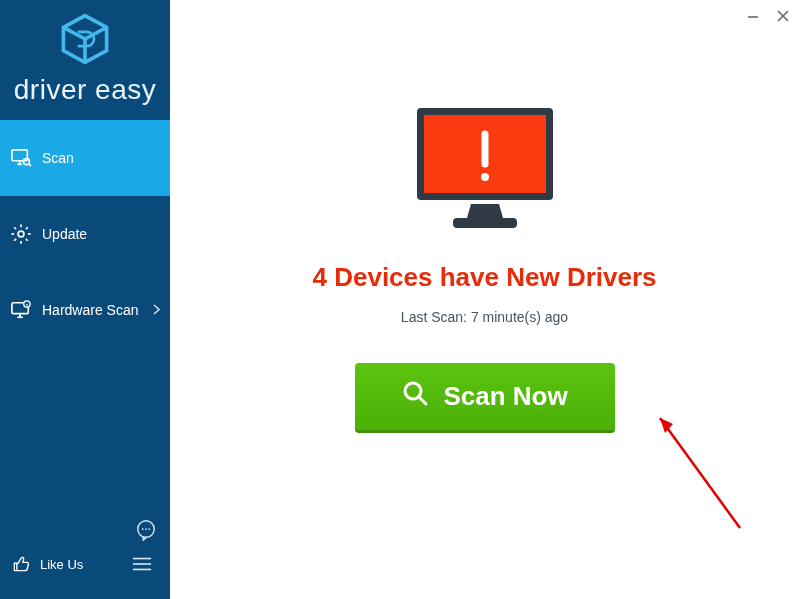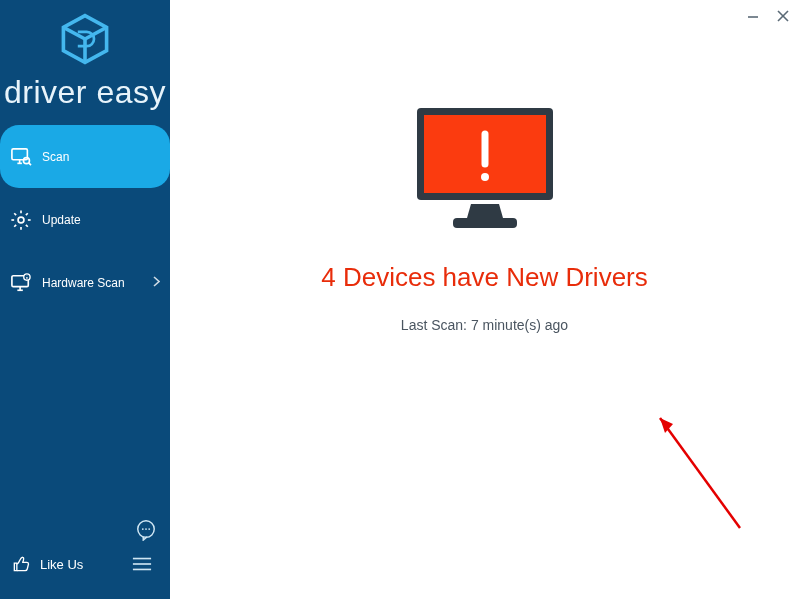--- a/index.html
+++ b/index.html
@@ -24,44 +24,43 @@
     flex-shrink: 0;
   }
   .logo-area {
     padding: 12px 0 14px 0;
     text-align: center;
   }
   .logo-hex {
     margin: 0 auto 4px auto;
   }
   .logo-text {
-    font-size: 32px;
+    font-size: 28px;
     font-weight: 300;
     color: #e8f4fb;
     letter-spacing: 0.5px;
   }
   .version-text {
     font-size: 13px;
     color: #6fb8e0;
     margin-top: 2px;
     font-weight: 500;
   }
   .nav {
     display: flex;
     flex-direction: column;
   }
   .nav-item {
     display: flex;
     align-items: center;
-    height: 63px;
+    height: 76px;
     padding: 0 10px 0 8px;
-    font-size: 12px;
+    font-size: 14px;
     color: #fff;
     cursor: pointer;
-    border-radius: 19px;
   }
   .nav-item .icon-box {
     width: 26px;
     display: flex;
     justify-content: center;
     align-items: center;
     margin-right: 8px;
   }
   .nav-item.active {
     background: #1aa9e6;
@@ -111,23 +110,23 @@
     position: absolute;
     left: 0; right: 0; top: 0;
     display: flex;
     flex-direction: column;
     align-items: center;
     padding-top: 104px;
   }
   .monitor-illus { margin-bottom: 22px; }
   .status-heading {
     font-size: 26px;
-    font-weight: 400;
+    font-weight: 700;
     color: #e82c0a;
-    margin-bottom: 24px;
+    margin-bottom: 16px;
   }
   .last-scan {
     font-size: 14px;
     color: #4a5560;
   }
   .scan-btn {
     margin-top: 38px;
     width: 260px;
     height: 70px;
     background: linear-gradient(to bottom, #5cc40f, #4bb008);
@@ -276,20 +275,29 @@
           <path d="M60 100 h28 l4 14 h-36 z" fill="#2f3a44"></path>
           <rect x="42" y="114" width="64" height="10" rx="4" fill="#2f3a44"></rect>
           <line x1="74" y1="30" x2="74" y2="60" stroke="#fff" stroke-width="7" stroke-linecap="round"></line>
           <circle cx="74" cy="73" r="4" fill="#fff"></circle>
         </svg>
       </div>
 
       <div class="status-heading">4 Devices have New Drivers</div>
       <div class="last-scan">Last Scan: 7 minute(s) ago</div>
 
+      <button class="scan-btn">
+        <span>
+          <svg width="28" height="28" viewBox="0 0 28 28">
+            <circle cx="12" cy="12" r="8" fill="none" stroke="#fff" stroke-width="3"></circle>
+            <line x1="18" y1="18" x2="25" y2="25" stroke="#fff" stroke-width="3" stroke-linecap="round"></line>
+          </svg>
+        </span>
+        <span>Scan Now</span>
+      </button>
     </div>
 
     <div class="arrow-annot">
       <svg width="120" height="140" viewBox="0 0 120 140">
         <line x1="20" y1="10" x2="100" y2="120" stroke="#e40000" stroke-width="2.5"></line>
         <polygon points="20,10 33,16 25,25" fill="#e40000"></polygon>
       </svg>
     </div>
   </main>
 </div>

